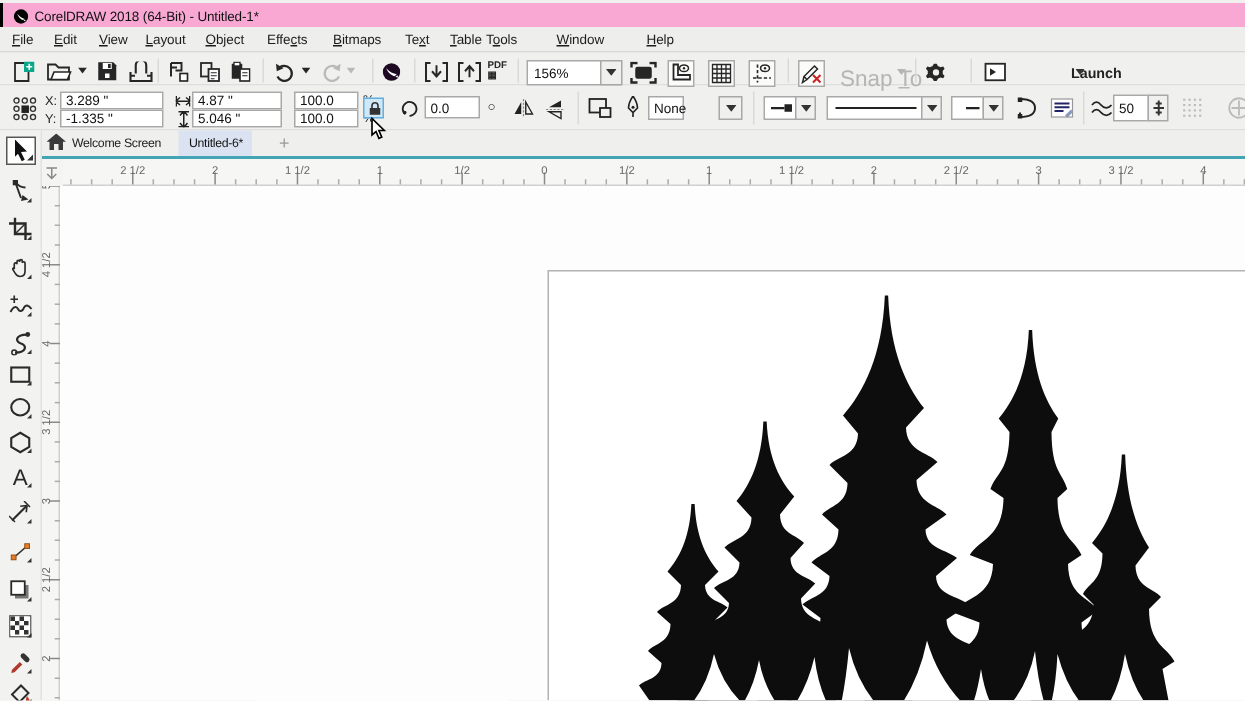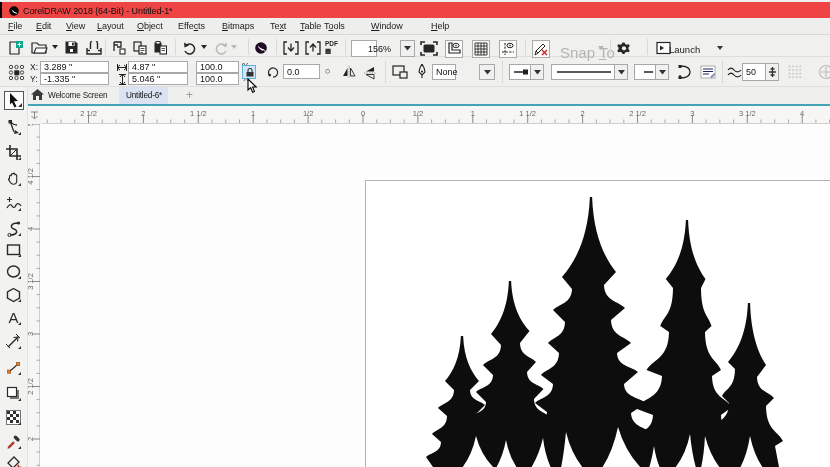--- a/index.html
+++ b/index.html
@@ -6,21 +6,21 @@
 .abs{position:absolute}
 .fld{position:absolute;background:#fff;border:1px solid #a8a8a8;font-size:9px;color:#111;padding-left:3px;display:flex;align-items:center}
 .sep{position:absolute;width:1px;background:#d9d9d7}
 .ddbtn{position:absolute;background:#f0f0ee;border:1px solid #a8a8a8;display:flex;align-items:center;justify-content:center}
 .ic{position:absolute}
 .mi{color:#1c1c1c;font-size:9px;letter-spacing:-0.05px}
 .u{text-decoration:underline}
 </style></head><body>
 <div id="app">
 
-<div class="abs" style="left:0;top:2px;width:830px;height:18px;background:#ef4444;border-left:2px solid #000">
+<div class="abs" style="left:0;top:2px;width:830px;height:18px;background:#f9a8d4;border-left:2px solid #000">
   <svg class="abs" style="left:7px;top:4px" width="10" height="10" viewBox="0 0 13 13">
     <circle cx="6.5" cy="6.5" r="6.2" fill="#000"></circle>
     <path d="M3.2 4.2 C5.5 6.8 7.5 8 9.8 8.6 L8.2 9.6 C6 9 4.2 7 3.2 4.2 Z" fill="#fff"></path>
     <path d="M8.6 9.9 l1.5 -0.9 l0.4 1.8 z" fill="#fff"></path>
   </svg>
   <div class="abs" style="left:21px;top:4px;font-size:9px;letter-spacing:-0.1px;color:#111">CorelDRAW 2018 (64-Bit) - Untitled-1*</div>
 </div>
 
 <div class="abs" style="left:0;top:18px;width:830px;height:17px;background:#eeeeec;border-bottom:1px solid #d8d8d6"></div>
 <div class="abs mi" style="left:8px;top:21px"><span class="u">F</span>ile</div>
@@ -102,21 +102,21 @@
     <svg class="ic" style="left:283px;top:41px" width="16" height="14" viewBox="0 0 16 14">
       <path d="M4 1 L1 1 L1 13 L4 13 M12 1 L15 1 L15 13 L12 13" fill="none" stroke="#262626" stroke-width="1.3"></path>
       <path d="M8 2.5 L8 9.5 M5 6.5 L8 10 L11 6.5" fill="none" stroke="#262626" stroke-width="1.3"></path>
     </svg>
     <svg class="ic" style="left:305px;top:41px" width="16" height="14" viewBox="0 0 16 14">
       <path d="M4 1 L1 1 L1 13 L4 13 M12 1 L15 1 L15 13 L12 13" fill="none" stroke="#262626" stroke-width="1.3"></path>
       <path d="M8 10.5 L8 3.5 M5 6.5 L8 3 L11 6.5" fill="none" stroke="#262626" stroke-width="1.3"></path>
     </svg>
     <div class="abs" style="left:325px;top:41px;width:20px;height:15px;font-size:6.5px;font-weight:bold;color:#262626;line-height:6.5px;font-family:'Liberation Sans'">PDF<br>▦</div>
     <div class="sep" style="left:345px;top:39px;height:16px"></div>
-    <div class="fld" style="left:351px;top:40px;width:26px;height:17px;padding-left:16px">156%</div>
+    <div class="fld" style="left:351px;top:40px;width:62px;height:17px;padding-left:4px">156%</div>
     <div class="ddbtn" style="left:400px;top:40px;width:15px;height:17px">
       <svg width="7" height="5" viewBox="0 0 7 5">
         <path d="M0 0 h7 l-3.5 4.5 z" fill="#333"></path>
       </svg>
     </div>
     <svg class="ic" style="left:420px;top:41px" width="18" height="15" viewBox="0 0 18 15">
       <path d="M1 4 L1 1 L5 1 M13 1 L17 1 L17 4 M17 11 L17 14 L13 14 M5 14 L1 14 L1 11" fill="none" stroke="#262626" stroke-width="1.6"></path>
       <rect x="3.5" y="3.5" width="11" height="8" rx="1.5" fill="#262626"></rect>
     </svg>
     <div class="abs" style="left:445px;top:40px;width:18px;height:18px;background:#fbfbfa;border:1px solid #aaa"><svg width="16" height="16" viewBox="0 0 16 16">
@@ -144,21 +144,21 @@
     <div class="sep" style="left:610px;top:39px;height:16px"></div>
     <svg class="ic" style="left:616px;top:40px" width="16" height="16" viewBox="0 0 16 16">
       <path d="M8 2.2 l1 1.8 a4.2 4.2 0 0 1 1.7 0.7 l2-0.6 l1 1.7 l-1.4 1.6 a4.6 4.6 0 0 1 0 1.9 l1.4 1.6 l-1 1.7 l-2-0.6 a4.2 4.2 0 0 1 -1.7 0.7 l-1 1.8 l-2 0 l-1-1.8 a4.2 4.2 0 0 1 -1.7-0.7 l-2 0.6 l-1-1.7 l1.4-1.6 a4.6 4.6 0 0 1 0-1.9 L0.3 5.8 l1-1.7 l2 0.6 a4.2 4.2 0 0 1 1.7-0.7 l1-1.8 z" fill="#262626" transform="translate(1,0.5) scale(0.93)"></path>
       <circle cx="8" cy="8.3" r="2.1" fill="#f0f0ee"></circle>
     </svg>
     <div class="sep" style="left:647px;top:39px;height:16px"></div>
     <svg class="ic" style="left:656px;top:41px" width="15" height="14" viewBox="0 0 15 14">
       <rect x="1" y="1.5" width="13" height="11" fill="#fff" stroke="#262626" stroke-width="1.2"></rect>
       <path d="M4 9.5 L4 4.5 L8 7 Z" fill="#262626"></path>
     </svg>
-    <div class="abs" style="left:669px;top:44px;font-size:9.5px;font-weight:normal;color:#222">Launch</div>
+    <div class="abs" style="left:714px;top:44px;font-size:9.5px;font-weight:bold;color:#222">Launch</div>
     <svg class="ic" style="left:717px;top:46px" width="6" height="5" viewBox="0 0 6 5">
       <path d="M0 0 h6 l-3 4 z" fill="#333"></path>
     </svg>
 <svg class="ic" style="left:8px;top:64px" width="17" height="17" viewBox="0 0 17 17">
       <circle cx="3.0" cy="3.0" r="1.7" fill="none" stroke="#333" stroke-width="0.9"></circle>
       <circle cx="8.5" cy="3.0" r="1.7" fill="none" stroke="#333" stroke-width="0.9"></circle>
       <circle cx="14.0" cy="3.0" r="1.7" fill="none" stroke="#333" stroke-width="0.9"></circle>
       <circle cx="3.0" cy="8.5" r="1.7" fill="none" stroke="#333" stroke-width="0.9"></circle>
       <circle cx="14.0" cy="8.5" r="1.7" fill="none" stroke="#333" stroke-width="0.9"></circle>
       <circle cx="3.0" cy="14.0" r="1.7" fill="none" stroke="#333" stroke-width="0.9"></circle>

